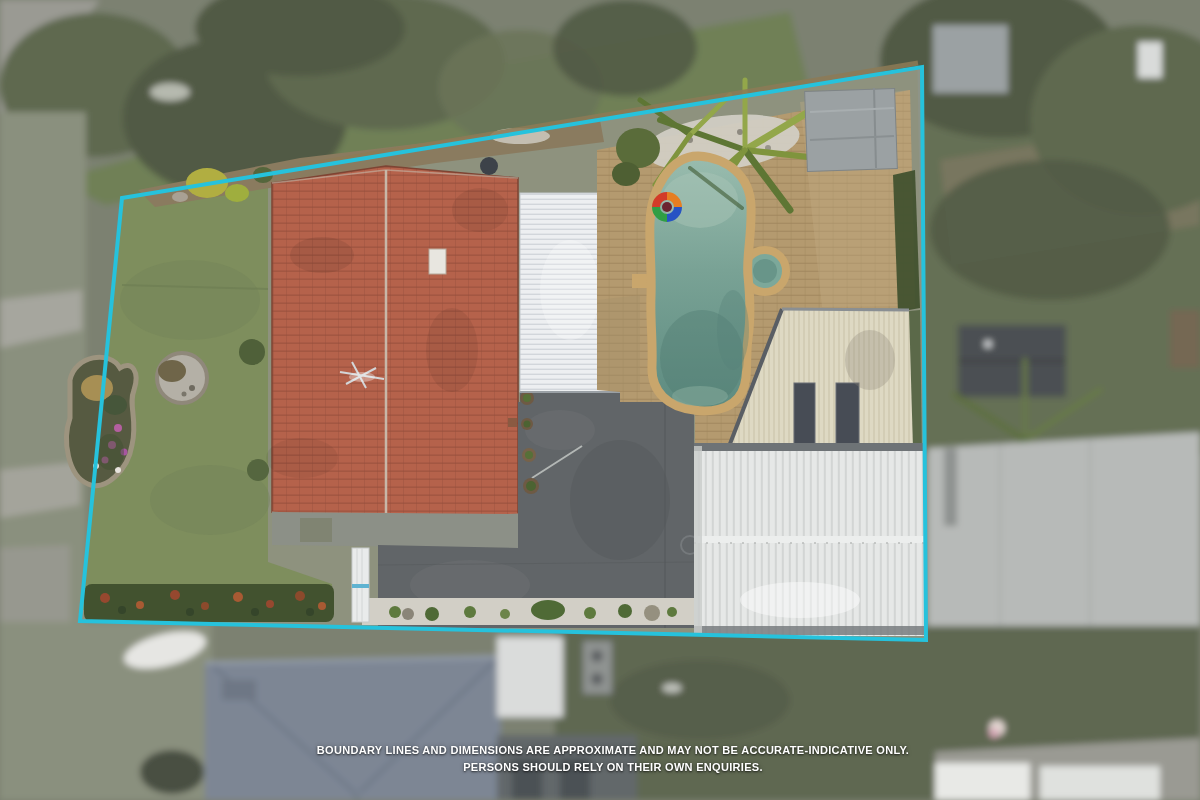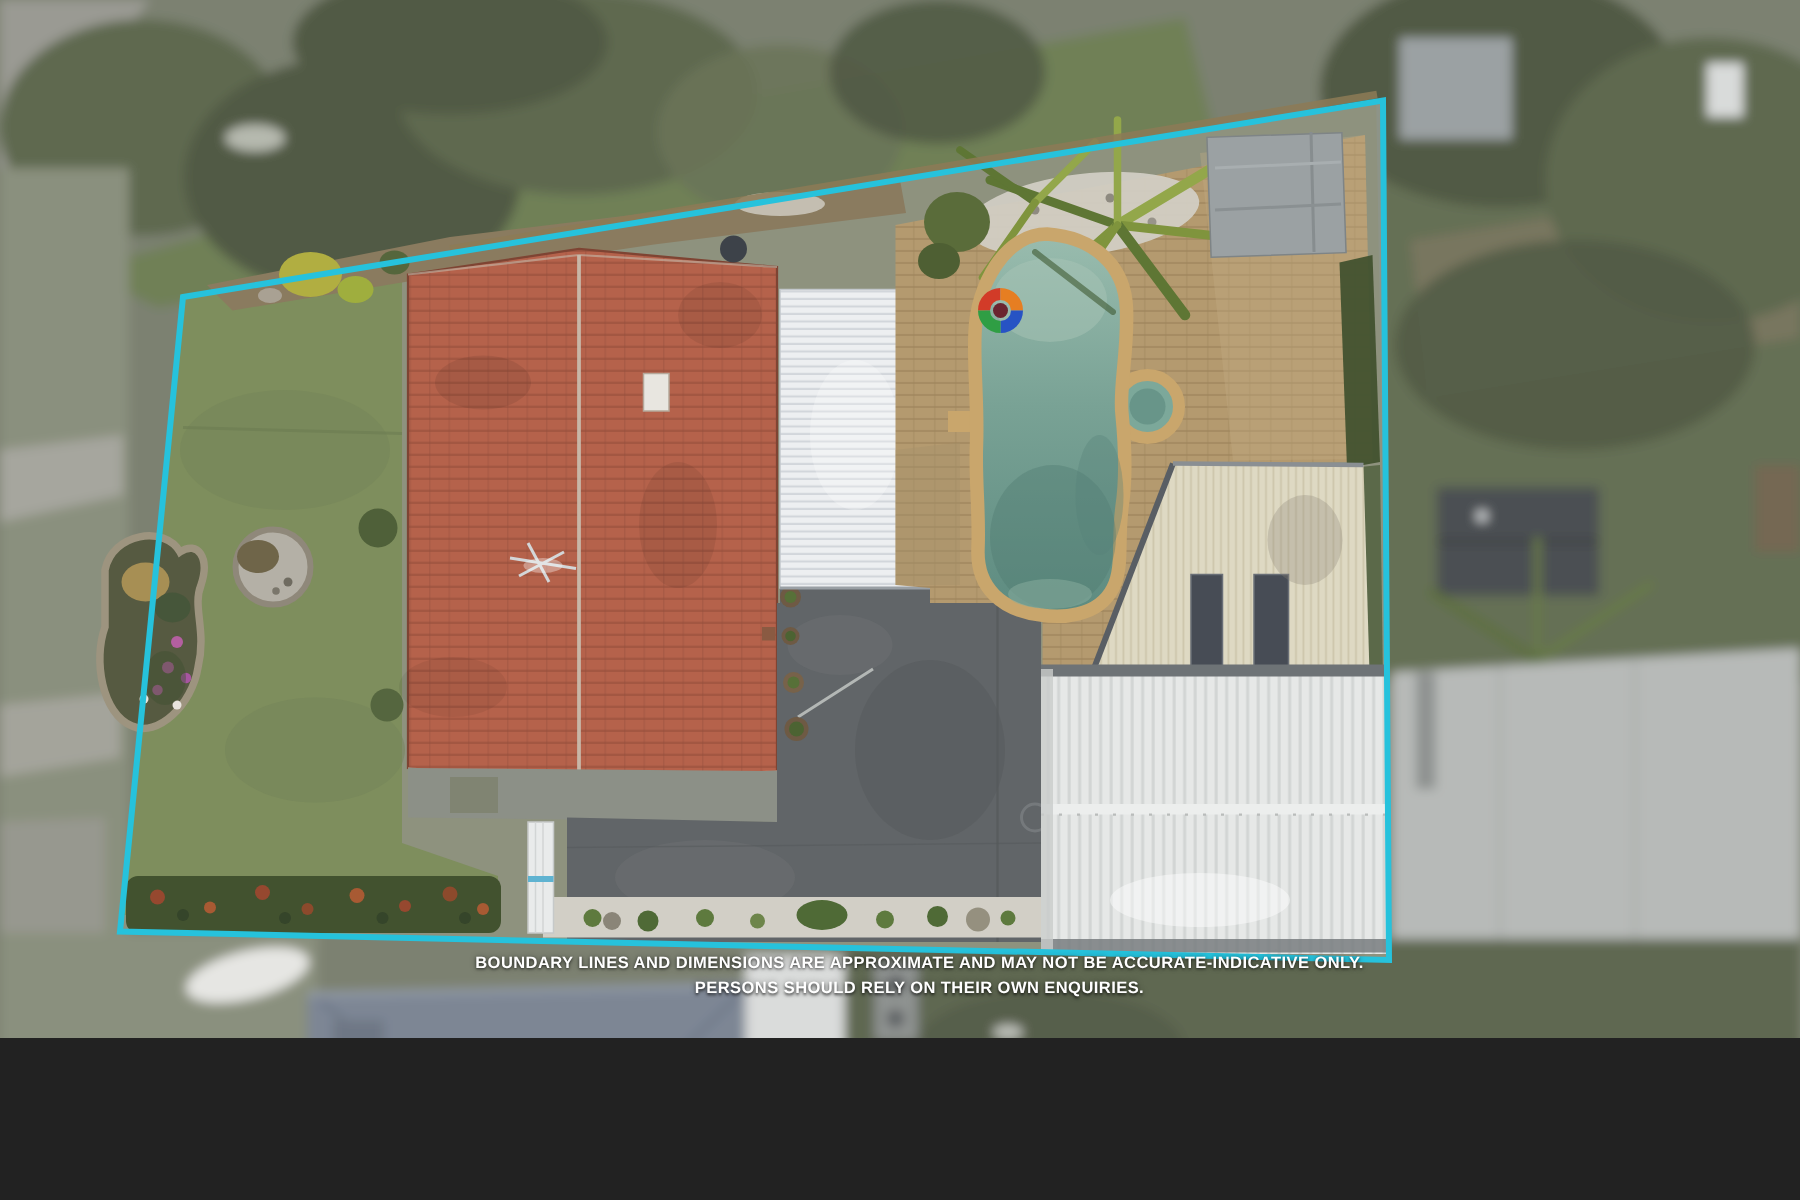--- a/index.html
+++ b/index.html
@@ -1,16 +1,16 @@
 <!DOCTYPE html>
 <html style="--boundary: #26c2dc; --white: #ffffff; --fence: #8d7b56; --lawn: #7e8e5d; --lawnTop: #6f8057; --lawnEast: #656f55; --lawnSouth: #5e6751; --lawnSW: #8a907e; --soil: #8a7b5f; --roofTile: #b5624b; --tileLine: #934e3b; --ridge: #cbc1b3; --pergola: #edeff1; --pergolaRib: #d2d6db; --paving: #b49a6f; --pavingLine: #9e855c; --coping: #c9a66c; --waterTop: #99bcae; --waterMid: #79a295; --waterDeep: #5d8b80; --cream: #ded9c3; --creamRib: #cdc6ac; --skylightDark: #474c55; --garage: #e6e8e7; --garageRib: #d2d5d4; --garageEdge: #6e7376; --concrete: #616568; --concreteLight: #8c9087; --hedge: #42522f; --hedgeBerry: #96482f; --pebble: #d2cfc6; --treeDark: #515a45; --treeMid: #5f6950; --treeLight: #6b7458; --street: #9a9a93; --path: #a6a69e; --neighborRoofSouth: #7d8694; --shed: #9ba1a3; --shedEast: #4b4f52; --bigBuildingEast: #b7bab8; --whiteRoof: #dadcdb; --palm: #7f943d; --palmDark: #5e7634; --palmLight: #93a74a; --yellowBush: #b1ae41; --floatRed: #d23b28; --floatOrange: #e67e22; --floatBlue: #2753c4; --floatGreen: #2f9e44; --gateBlue: #5fb3d1;"><head>
 <meta charset="utf-8">
 <style>
   html,body{margin:0;padding:0;background:#222;}
-  #stage{position:relative;width:1200px;height:692px;overflow:hidden;
+  #stage{position:relative;width:1200px;height:800px;overflow:hidden;
          font-family:"Liberation Sans",sans-serif;background:#4d7c0f;}
   #scene{position:absolute;inset:0;}
   .disclaimer{position:absolute;left:0;right:0;bottom:24px;text-align:center;
     transform:translateX(13px);color:var(--white,#fff);font-weight:bold;
     font-size:11px;line-height:17px;letter-spacing:.3px;
     text-shadow:0 1px 2px rgba(0,0,0,.65),0 0 4px rgba(0,0,0,.35);}
 </style>
 </head>
 <body>
 

